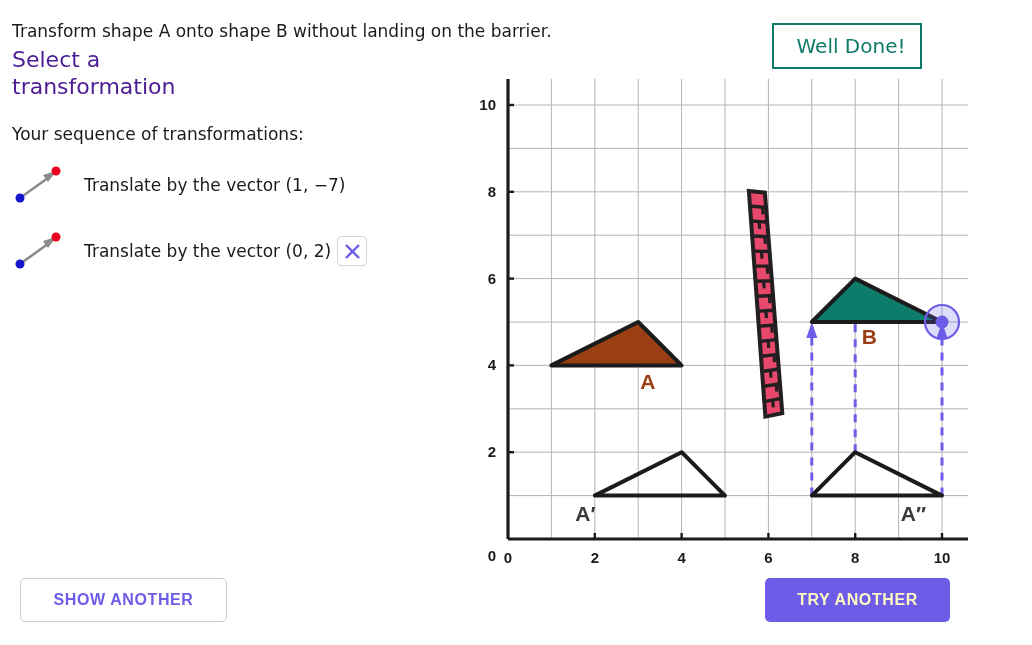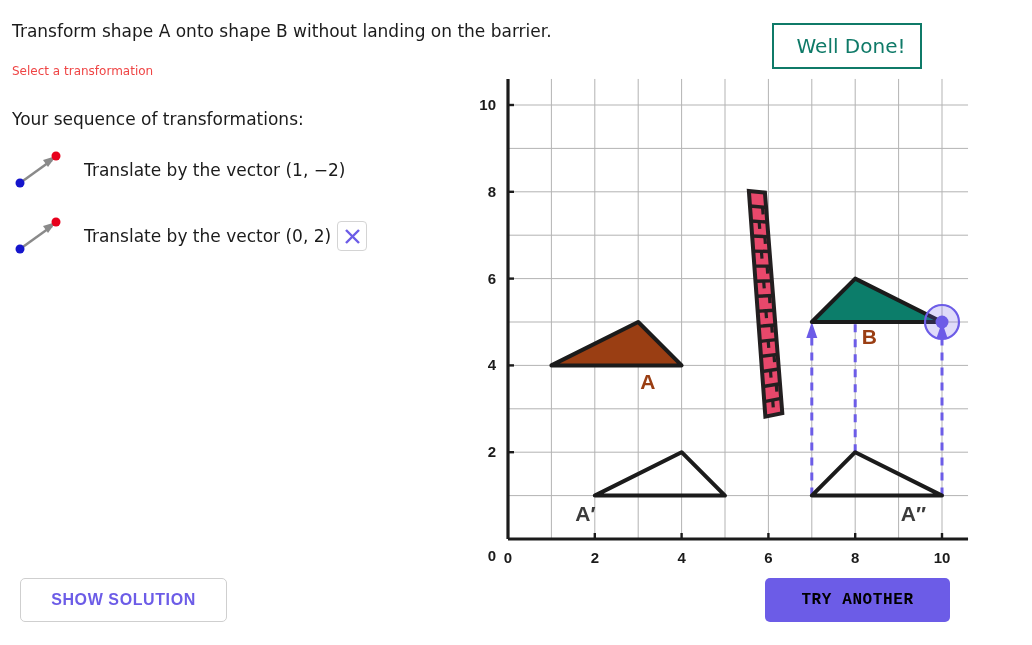--- a/index.html
+++ b/index.html
@@ -25,24 +25,24 @@
   }
 
   #prompt-text {
     font-size: 17px;
     line-height: 26px;
     color: #1b1b1b;
     white-space: nowrap;
   }
 
   #select-transformation {
-    margin-top: 14px;
-    font-size: 12px;
+    margin-top: 2px;
+    font-size: 22px;
     line-height: 27px;
-    color: #ef4444;
+    color: #4c1d95;
     width: 170px;
   }
 
   #sequence-label {
     margin-top: 24px;
     font-size: 17px;
     color: #1b1b1b;
   }
 
   #sequence-list {
@@ -124,25 +124,25 @@
 
   #try-another-button {
     position: absolute;
     left: 765px;
     top: 578px;
     width: 185px;
     height: 44px;
     background: #6c5ce7;
     border: none;
     border-radius: 5px;
-    color: #000000;
+    color: #fef9c3;
     font-size: 16px;
     font-weight: bold;
     letter-spacing: 0.6px;
-    font-family: Liberation Mono, monospace;
+    font-family: Liberation Sans, sans-serif;
     cursor: pointer;
   }
 
   
   #graph-area {
     position: absolute;
     left: 470px;
     top: 78px;
     width: 520px;
     height: 495px;
@@ -176,21 +176,21 @@
 
     <div class="seq-row">
       <div class="seq-icon">
         <svg width="62" height="46" viewBox="0 0 62 46">
           <line x1="8" y1="36" x2="40" y2="13" stroke="#8a8a8a" stroke-width="2.5"></line>
           <polygon points="44,9 31,13 36,20" fill="#8a8a8a"></polygon>
           <circle cx="8" cy="36" r="4.5" fill="#1515cc"></circle>
           <circle cx="44" cy="9" r="4.5" fill="#e8001c"></circle>
         </svg>
       </div>
-      <div class="seq-text">Translate by the vector (1, −2)</div>
+      <div class="seq-text">Translate by the vector (1, −7)</div>
     </div>
 
 
     <div class="seq-row">
       <div class="seq-icon">
         <svg width="62" height="46" viewBox="0 0 62 46">
           <line x1="8" y1="36" x2="40" y2="13" stroke="#8a8a8a" stroke-width="2.5"></line>
           <polygon points="44,9 31,13 36,20" fill="#8a8a8a"></polygon>
           <circle cx="8" cy="36" r="4.5" fill="#1515cc"></circle>
           <circle cx="44" cy="9" r="4.5" fill="#e8001c"></circle>
@@ -321,14 +321,14 @@
       </g>
     <g id="g-shape-labels">
         <text x="170.36999999999998" y="311.27" class="shape-label" fill="#9a3e13">A</text>
         <text x="391.71" y="265.70000000000005" class="shape-label" fill="#9a3e13">B</text>
         <text x="105.27" y="442.772" class="shape-label" fill="#3b3b3b">A′</text>
         <text x="430.77000000000004" y="442.772" class="shape-label" fill="#3b3b3b">A″</text>
       </g>
   </svg>
 </div>
 
-<button id="show-solution-button">SHOW SOLUTION</button>
+<button id="show-solution-button">SHOW ANOTHER</button>
 <button id="try-another-button">TRY ANOTHER</button>
 
 </body></html>

